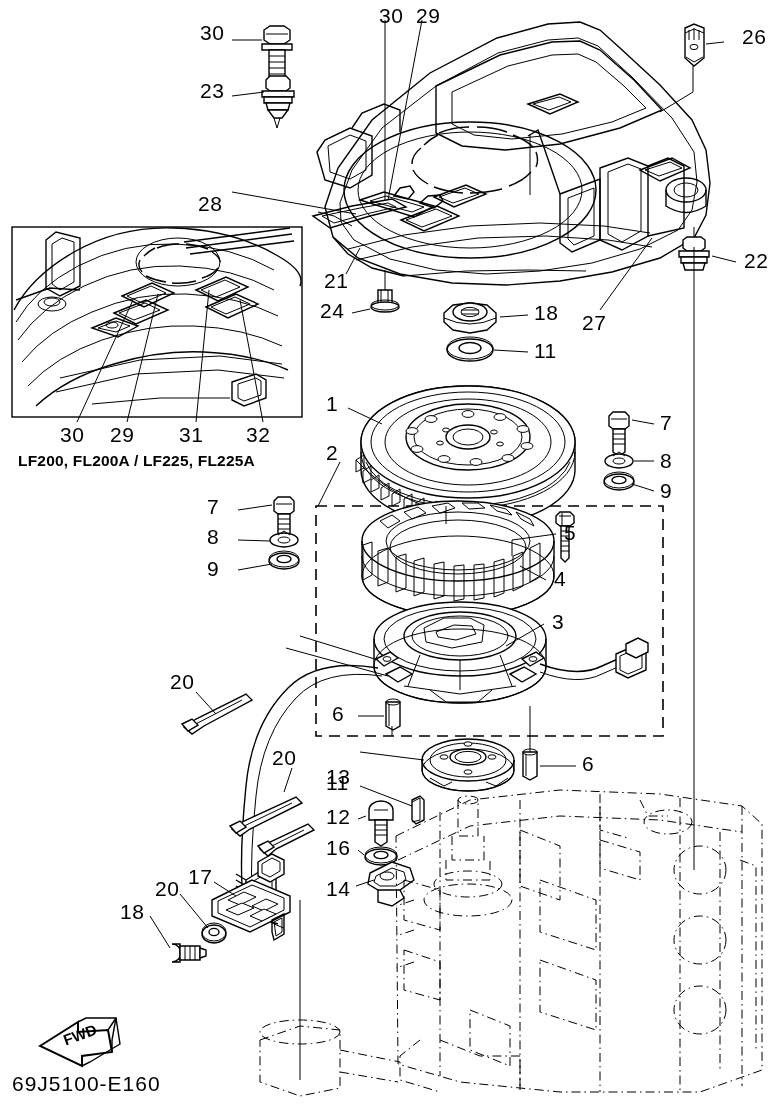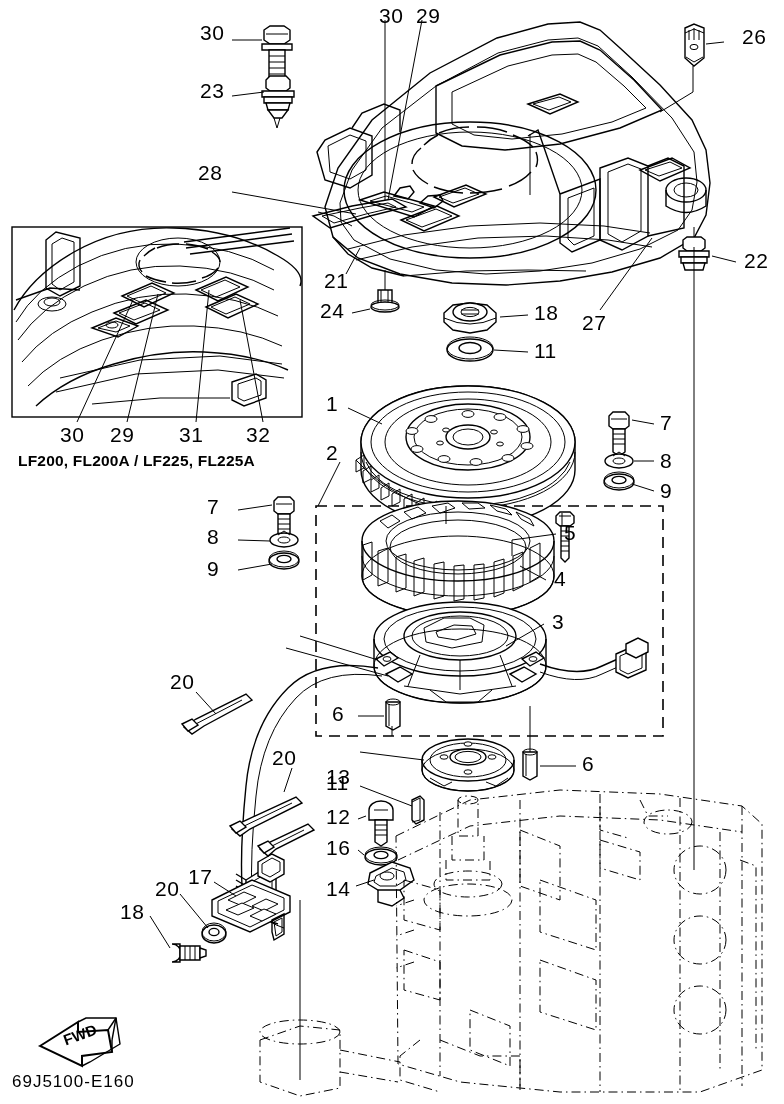--- a/index.html
+++ b/index.html
@@ -2,21 +2,21 @@
 <html><head>
 <meta charset="utf-8">
 <style>
   html,body{margin:0;padding:0;background:#ffffff;}
   body{width:784px;height:1104px;font-family:"Liberation Sans",sans-serif;color:#000;}
   #sheet{position:relative;width:784px;height:1104px;overflow:hidden;background:#fff;}
   .cal{position:absolute;font-size:21px;font-weight:400;letter-spacing:.5px;color:#000;
        font-family:"Liberation Sans",sans-serif;line-height:1;white-space:nowrap;}
   .insetlabel{position:absolute;font-size:15.5px;font-weight:bold;letter-spacing:.2px;
        font-family:"Liberation Sans",sans-serif;white-space:nowrap;text-align:center;}
-  .docnum{position:absolute;font-size:17px;letter-spacing:1px;
+  .docnum{position:absolute;font-size:21px;letter-spacing:1px;
        font-family:"Liberation Sans",sans-serif;white-space:nowrap;}
   .fwdtext{font-size:15px;font-weight:bold;font-family:"Liberation Sans",sans-serif;}
   svg{position:absolute;left:0;top:0;}
   .ln{stroke:#000;fill:none;}
   .thin{stroke-width:1;}
   .med{stroke-width:1.4;}
   .thick{stroke-width:2;}
   .ghost{stroke:#000;stroke-width:1;fill:none;stroke-dasharray:9 4 1.5 4;}
   .dash{stroke:#000;stroke-width:1.6;fill:none;stroke-dasharray:11 7;}
   .wht{fill:#fff;}
@@ -553,21 +553,21 @@
       <path class="ln med" d="M108 1030 L116 1018"></path>
       <path class="ln med" d="M82 1066 L90 1062 L120 1044 L116 1018"></path>
     </g>
   </svg>
 
   <div class="cal" style="left:200px;top:22px">30</div>
   <div class="cal" style="left:200px;top:80px">23</div>
   <div class="cal" style="left:379px;top:5px">30</div>
   <div class="cal" style="left:416px;top:5px">29</div>
   <div class="cal" style="left:742px;top:26px">26</div>
-  <div class="cal" style="left:198px;top:162px">28</div>
+  <div class="cal" style="left:198px;top:193px">28</div>
   <div class="cal" style="left:324px;top:270px">21</div>
   <div class="cal" style="left:320px;top:300px">24</div>
   <div class="cal" style="left:534px;top:302px">18</div>
   <div class="cal" style="left:582px;top:312px">27</div>
   <div class="cal" style="left:744px;top:250px">22</div>
   <div class="cal" style="left:534px;top:340px">11</div>
   <div class="cal" style="left:326px;top:393px">1</div>
   <div class="cal" style="left:660px;top:412px">7</div>
   <div class="cal" style="left:660px;top:450px">8</div>
   <div class="cal" style="left:660px;top:480px">9</div>

